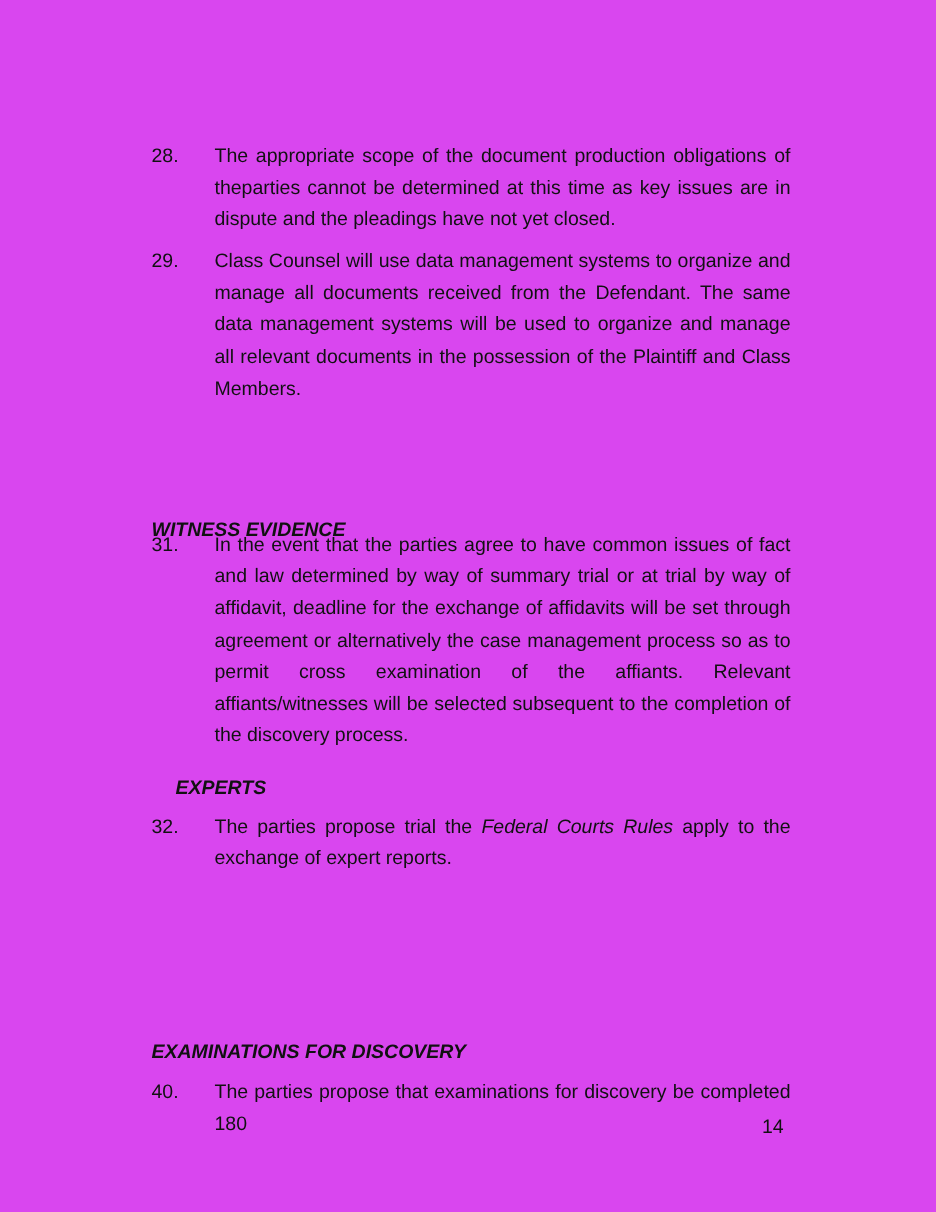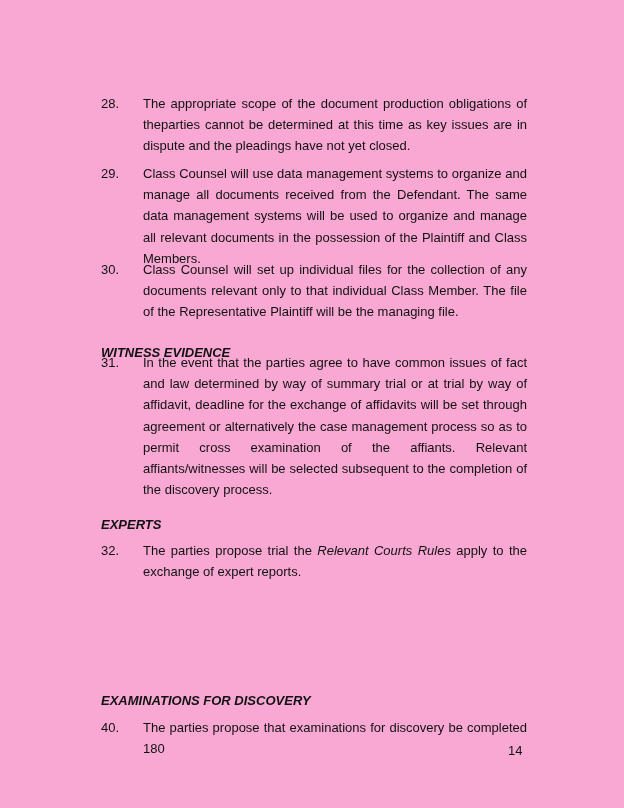--- a/index.html
+++ b/index.html
@@ -13,21 +13,21 @@
       position: relative;
       overflow: hidden;
       font-family: "Liberation Sans", sans-serif;
       color: #111111;
       font-size: 13px;
     }
     .page {
       position: absolute;
       left: 0; top: 0;
       width: 624px; height: 808px;
-      background: #f9a8d4;
+      background: #d946ef;
     }
     .para {
       position: absolute;
       left: 101px;
       width: 426px;
       line-height: 21.2px;
     }
     .para .num {
       position: absolute;
       left: 0;
@@ -61,37 +61,33 @@
   <div class="para" style="top:93px;">
     <span class="num">28.</span>
     <div class="body">The appropriate scope of the document production obligations of theparties cannot be determined at this time as key issues are in dispute and the pleadings have not yet closed.</div>
   </div>
 
   <div class="para" style="top:163px;">
     <span class="num">29.</span>
     <div class="body">Class Counsel will use data management systems to organize and manage all documents received from the Defendant.  The same data management systems will be used to organize and manage all relevant documents in the possession of the Plaintiff and Class Members.</div>
   </div>
 
-  <div class="para" style="top:259px;">
-    <span class="num">30.</span>
-    <div class="body">Class Counsel will set up individual files for the collection of any documents relevant only to that individual Class Member.  The file of the Representative Plaintiff will be the managing file.</div>
-  </div>
 
   <div class="heading" style="top:345px;">WITNESS EVIDENCE</div>
 
   <div class="para" style="top:352px;">
     <span class="num">31.</span>
     <div class="body">In the event that the parties agree to have common issues of fact and law determined by way of summary trial or at trial by way of affidavit, deadline for the exchange of affidavits will be set through agreement or alternatively the case management process so as to permit cross examination of the affiants.  Relevant affiants/witnesses will be selected subsequent to the completion of the discovery process.</div>
   </div>
 
-  <div class="heading" style="top:517px;">EXPERTS</div>
+  <div class="heading" style="top:517px;margin-left:16px;">EXPERTS</div>
 
   <div class="para" style="top:540px;">
     <span class="num">32.</span>
-    <div class="body"><span>The parties propose trial the </span><em>Relevant Courts Rules</em><span> apply to the exchange of expert reports.</span></div>
+    <div class="body"><span>The parties propose trial the </span><em>Federal Courts Rules</em><span> apply to the exchange of expert reports.</span></div>
   </div>
 
 
 
   <div class="heading" style="top:693px;">EXAMINATIONS FOR DISCOVERY</div>
 
   <div class="para" style="top:717px;">
     <span class="num">40.</span>
     <div class="body" style="text-align-last: justify;">The parties propose that examinations for discovery be completed 180</div>
   </div>

